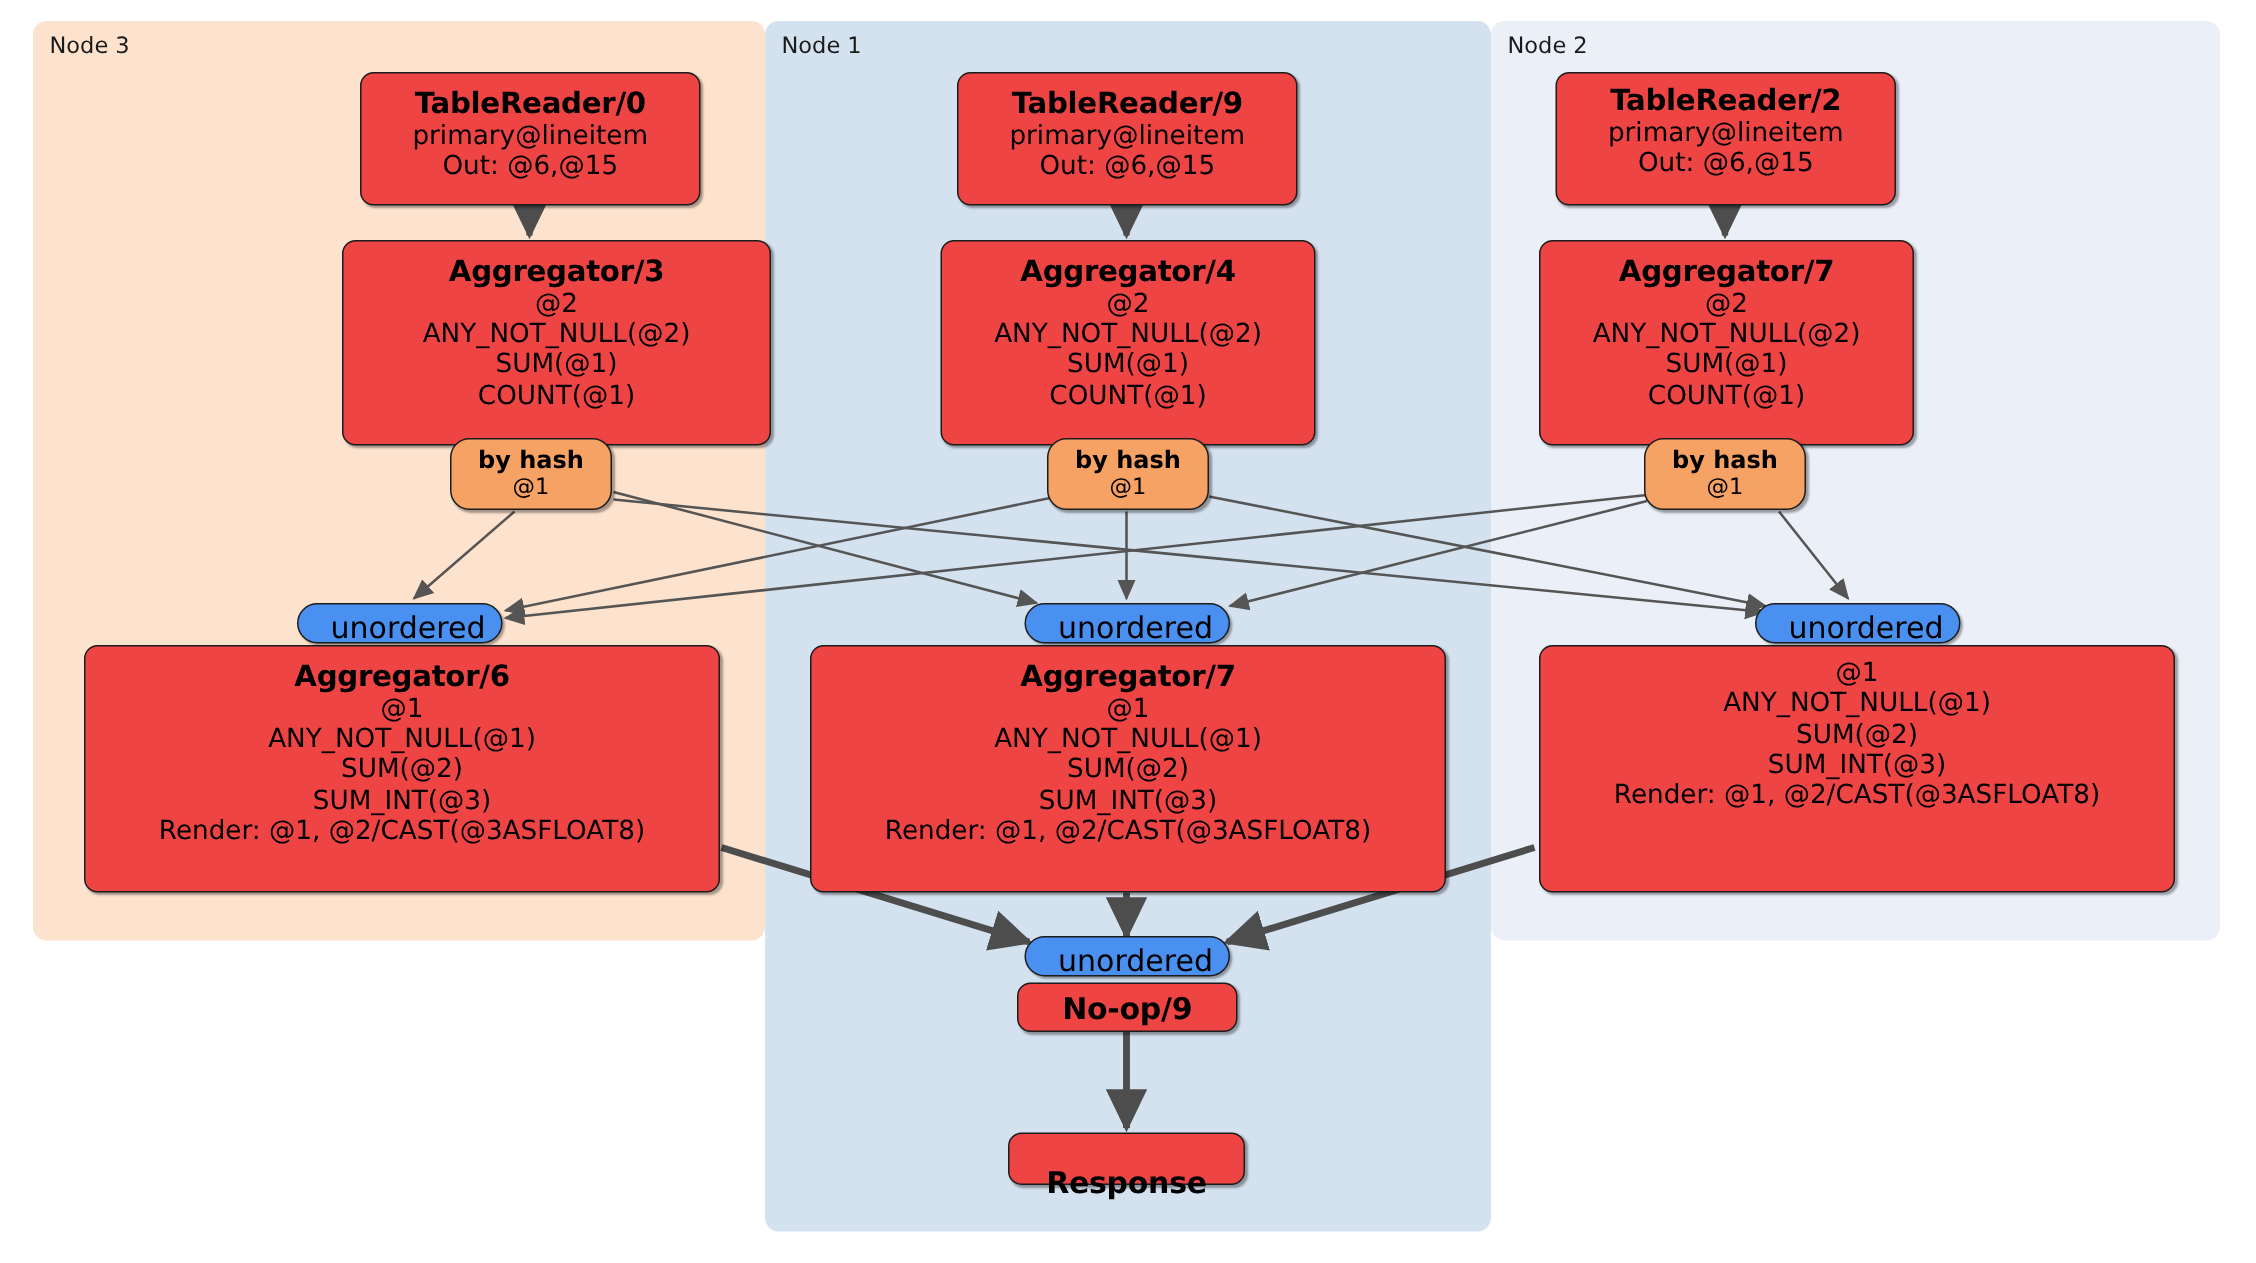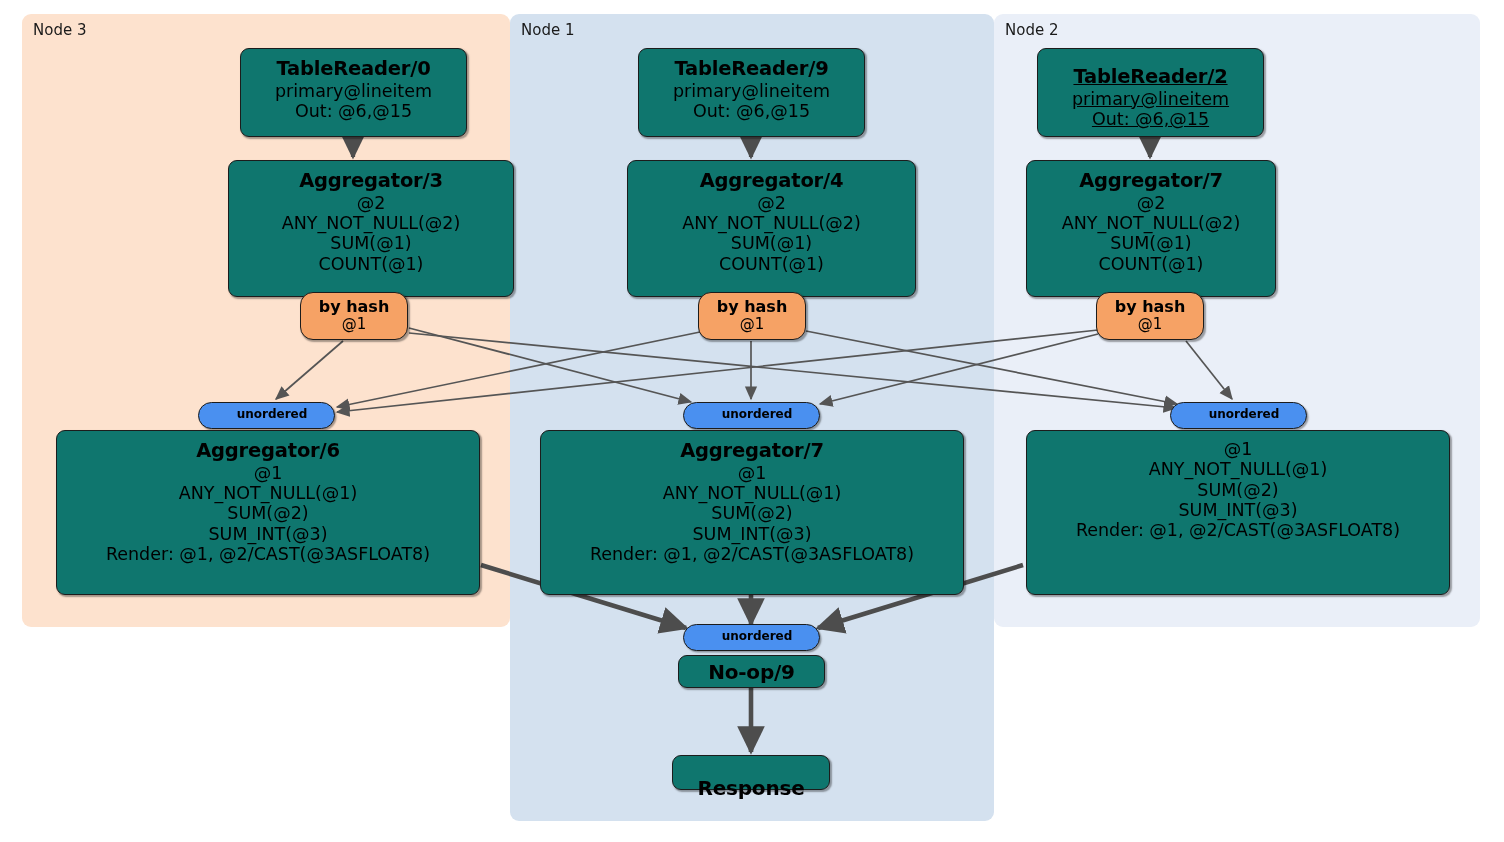--- a/index.html
+++ b/index.html
@@ -6,37 +6,37 @@
   body{font-family:"DejaVu Sans","Liberation Sans",sans-serif;}
   #stage{position:relative;width:1504px;height:842px;background:#fff;overflow:hidden;}
 
   .node-panel{position:absolute;border-radius:9px;}
   .node-label{position:absolute;font-size:15px;color:#1a1a1a;line-height:1;white-space:nowrap;}
 
   svg.edges{position:absolute;left:0;top:0;width:1504px;height:842px;pointer-events:none;}
 
   .proc{
     position:absolute;box-sizing:border-box;
-    background:#0f766e;border:1.6px solid #1c1c1c;border-radius:9px;
+    background:#ef4444;border:1.6px solid #1c1c1c;border-radius:9px;
     text-align:center;color:#000;
     box-shadow:1.5px 1.5px 1.5px rgba(0,0,0,.35);
   }
   .proc .ttl{font-weight:bold;font-size:19.5px;letter-spacing:-.2px;line-height:1.22;}
   .proc .ln{font-size:17.5px;line-height:1.16;white-space:nowrap;}
 
   .badge{
     position:absolute;box-sizing:border-box;
     border:1.6px solid #1c1c1c;border-radius:14px;text-align:center;color:#000;
     box-shadow:1.5px 1.5px 1.5px rgba(0,0,0,.35);
   }
   .badge.hash{background:#f6a265;border-radius:13px;}
   .badge.hash .b1{font-weight:bold;font-size:16px;line-height:1.15;}
   .badge.hash .b2{font-size:15px;line-height:1.1;}
   .badge.unord{background:#4a90f0;border-radius:15px;}
-  .badge.unord .b1{font-weight:bold;font-size:12px;line-height:1;margin-left:11px;}
+  .badge.unord .b1{font-weight:normal;font-size:20px;line-height:1;margin-left:11px;}
 
   .proc.small .ttl{font-size:20px;}
 </style>
 </head>
 <body>
 
 <div id="stage">
 
   <div class="node-panel" style="left:22px;top:14px;width:488px;height:613px;background:#fde2ce;"></div>
   <div class="node-panel" style="left:510px;top:14px;width:484px;height:807px;background:#d4e1ef;"></div>
@@ -115,21 +115,21 @@
     <div class="ln">SUM_INT(@3)</div>
     <div class="ln">Render: @1, @2/CAST(@3ASFLOAT8)</div>
   </div>
 
   <div class="proc" style="left:638px;top:48px;width:227px;height:89px;padding-top:8px;">
     <div class="ttl">TableReader/9</div>
     <div class="ln">primary@lineitem</div>
     <div class="ln">Out: @6,@15</div>
   </div>
 
-  <div class="proc" style="left:627px;top:160px;width:289px;height:137px;padding-top:8px;">
+  <div class="proc" style="left:627px;top:160px;width:250px;height:137px;padding-top:8px;">
     <div class="ttl">Aggregator/4</div>
     <div class="ln">@2</div>
     <div class="ln">ANY_NOT_NULL(@2)</div>
     <div class="ln">SUM(@1)</div>
     <div class="ln">COUNT(@1)</div>
   </div>
 
   <div class="badge hash" style="left:698px;top:292px;width:108px;height:48px;padding-top:5px;">
     <div class="b1">by hash</div>
     <div class="b2">@1</div>
@@ -153,21 +153,21 @@
   </div>
 
   <div class="proc small" style="left:678px;top:655px;width:147px;height:33px;padding-top:4px;">
     <div class="ttl">No-op/9</div>
   </div>
 
   <div class="proc small" style="left:672px;top:755px;width:158px;height:35px;padding-top:20px;">
     <div class="ttl">Response</div>
   </div>
 
-  <div class="proc" style="left:1037px;top:48px;width:227px;height:89px;padding-top:16px;text-decoration:underline;">
+  <div class="proc" style="left:1037px;top:48px;width:227px;height:89px;padding-top:6px;">
     <div class="ttl">TableReader/2</div>
     <div class="ln">primary@lineitem</div>
     <div class="ln">Out: @6,@15</div>
   </div>
 
   <div class="proc" style="left:1026px;top:160px;width:250px;height:137px;padding-top:8px;">
     <div class="ttl">Aggregator/7</div>
     <div class="ln">@2</div>
     <div class="ln">ANY_NOT_NULL(@2)</div>
     <div class="ln">SUM(@1)</div>

